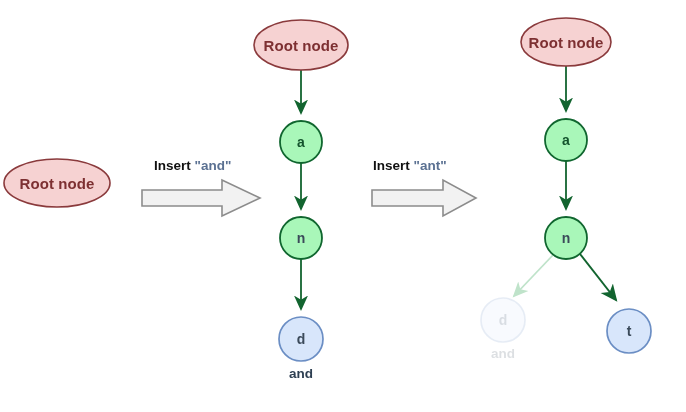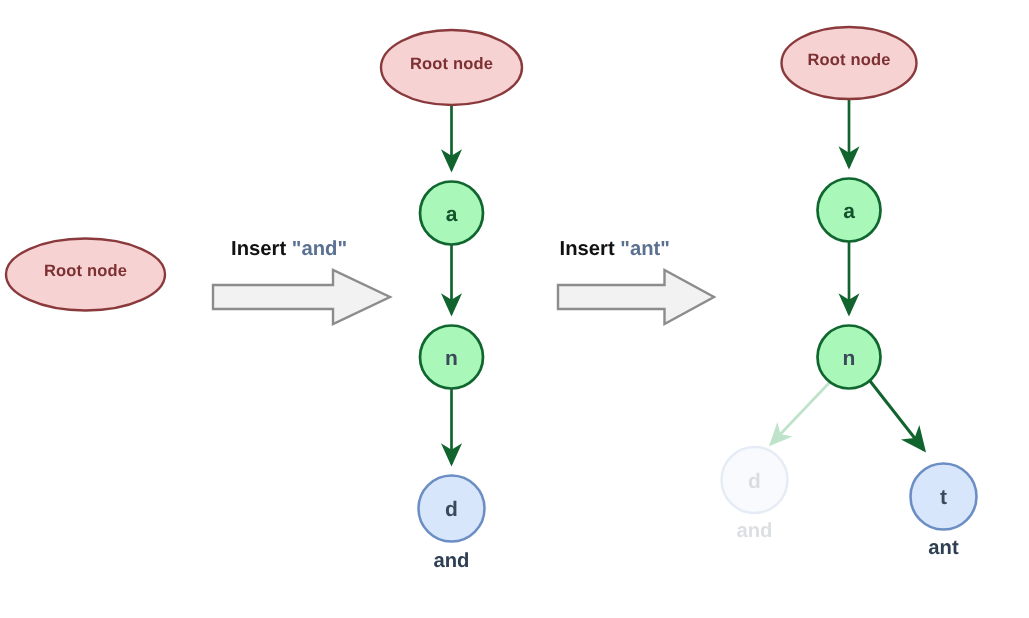--- a/index.html
+++ b/index.html
@@ -25,21 +25,21 @@
     height: 412px;
   }
   .node-label {
     position: absolute;
     text-align: center;
     font-weight: bold;
     pointer-events: none;
     white-space: nowrap;
   }
   .root-text {
-    font-size: 11px;
+    font-size: 15px;
     color: #7d3032;
     letter-spacing: .1px;
   }
   .letter-green {
     font-size: 14px;
     color: #14532d;
   }
   .letter-slate {
     font-size: 14px;
     color: #3b4a5a;
@@ -130,15 +130,14 @@
   <div class="step-label" style="left:373px; top:158px;">
     <span>Insert</span><span>&nbsp;</span><span class="quoted">"ant"</span>
   </div>
 
   <div class="node-label root-text" style="left:509px; top:34px; width:114px;">Root node</div>
   <div class="node-label letter-green" style="left:546px; top:132px; width:40px;">a</div>
   <div class="node-label letter-slate" style="left:546px; top:230px; width:40px;">n</div>
   <div class="node-label letter-slate faded" style="left:483px; top:312px; width:40px;">d</div>
   <div class="node-label letter-slate" style="left:609px; top:323px; width:40px;">t</div>
   <div class="node-label word-label faded" style="left:463px; top:346px; width:80px;">and</div>
-  <div class="node-label word-label" style="left:589px; top:357px; width:80px;">ant</div>
 
 </div>
 
 </body></html>

